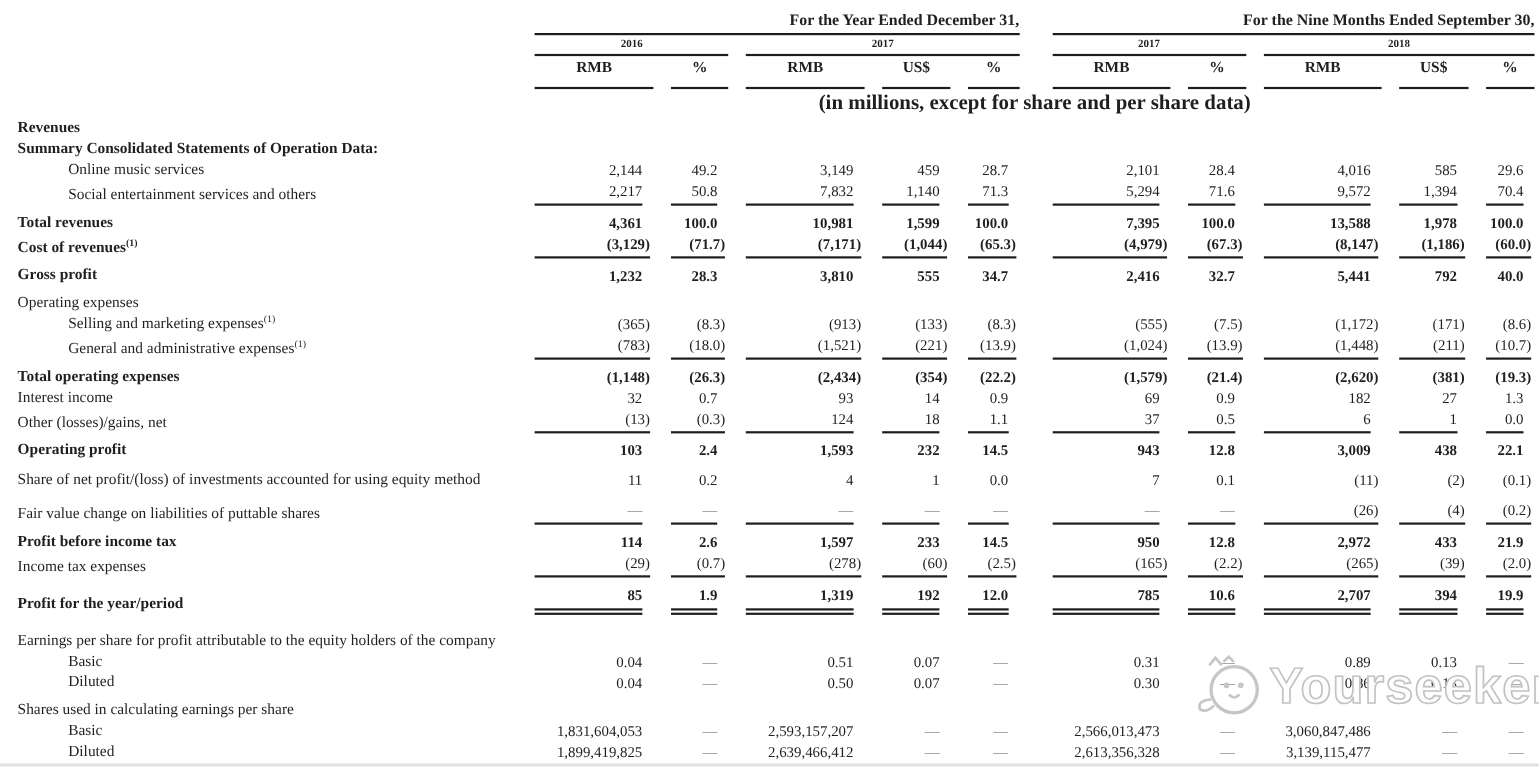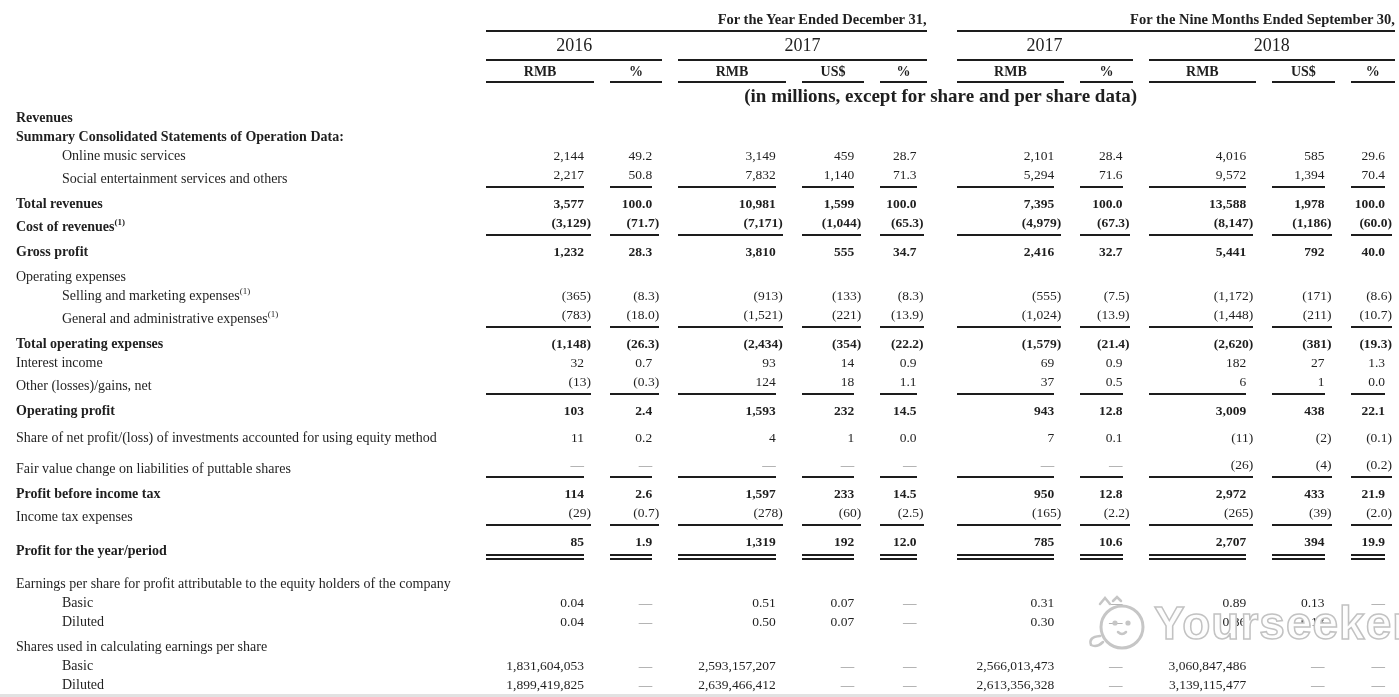--- a/index.html
+++ b/index.html
@@ -9,24 +9,24 @@
   .page{position:absolute;inset:0;padding:10px 4px 0 8px;box-sizing:border-box;}
 
   table.fin{border-collapse:separate;border-spacing:0;width:1387px;table-layout:fixed;}
   td{vertical-align:bottom;}
 
   
   thead td{padding:0 0 0 16px;}
   thead .lbl{padding:0;}
   .grp .hl{font-weight:bold;text-align:right;font-size:14.5px;line-height:1.25;
            border-bottom:2px solid #1d1d1d;padding-bottom:2px;}
-  .yr  .hl{font-weight:normal;text-align:center;font-size:18px;line-height:1.2;
+  .yr  .hl{font-weight:bold;text-align:center;font-size:10px;line-height:1.2;
            border-bottom:2px solid #1d1d1d;padding-bottom:2px;margin-top:3px;}
   .ch  .hl{font-weight:bold;text-align:center;font-size:14px;line-height:1.2;
-           border-bottom:2px solid #1d1d1d;padding-bottom:0;margin-top:3px;}
+           border-bottom:2px solid #1d1d1d;padding-bottom:8px;margin-top:3px;}
   .note td{padding-top:1px;}
   .note .hl{font-weight:bold;text-align:center;font-size:19px;line-height:1.3;}
 
   
   tbody td{padding:1px 10px 0 16px;font-size:13.5px;line-height:18px;}
   tbody td.lbl{padding:1px 0 0 8px;font-size:14px;}
   .lbl .lt{padding-left:24px;text-indent:-24px;}
   tr.indent .lbl .lt{padding-left:46px;text-indent:0;}
   td.vc{text-align:right;}
   td.vc.paren{padding-right:3px;}
@@ -278,21 +278,21 @@
           </td>
           <td class="vc">
             <div class="v">70.4</div>
           </td>
         </tr>
         <tr class="bold gap">
           <td class="lbl">
             <div class="lt">Total revenues</div>
           </td>
           <td class="vc">
-            <div class="v">3,577</div>
+            <div class="v">4,361</div>
           </td>
           <td class="vc">
             <div class="v">100.0</div>
           </td>
           <td class="vc">
             <div class="v">10,981</div>
           </td>
           <td class="vc">
             <div class="v">1,599</div>
           </td>

